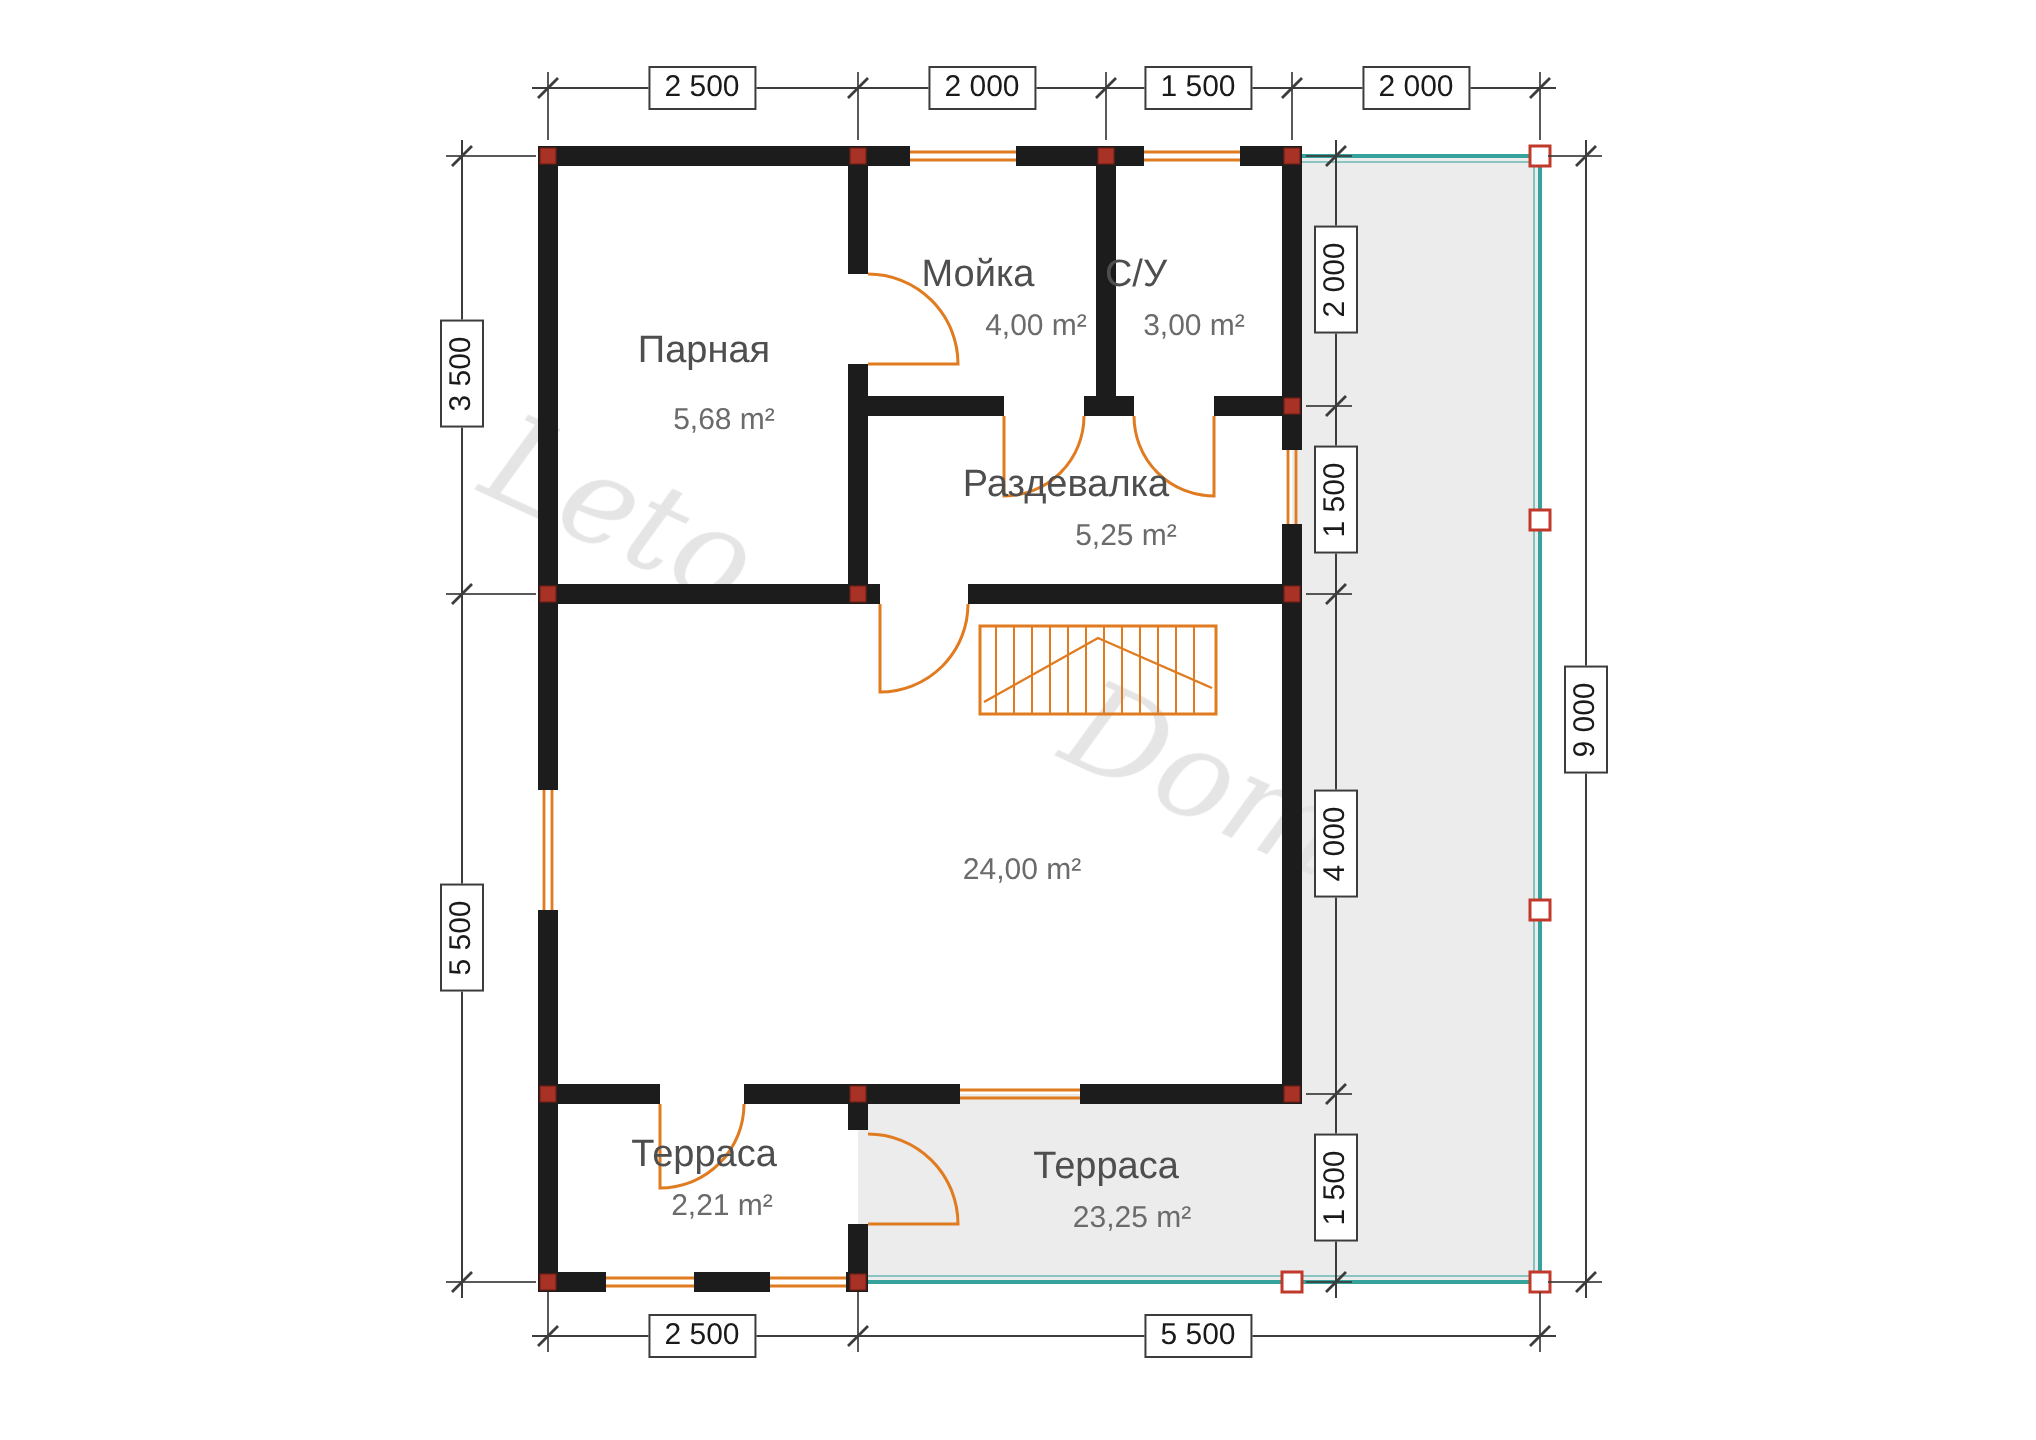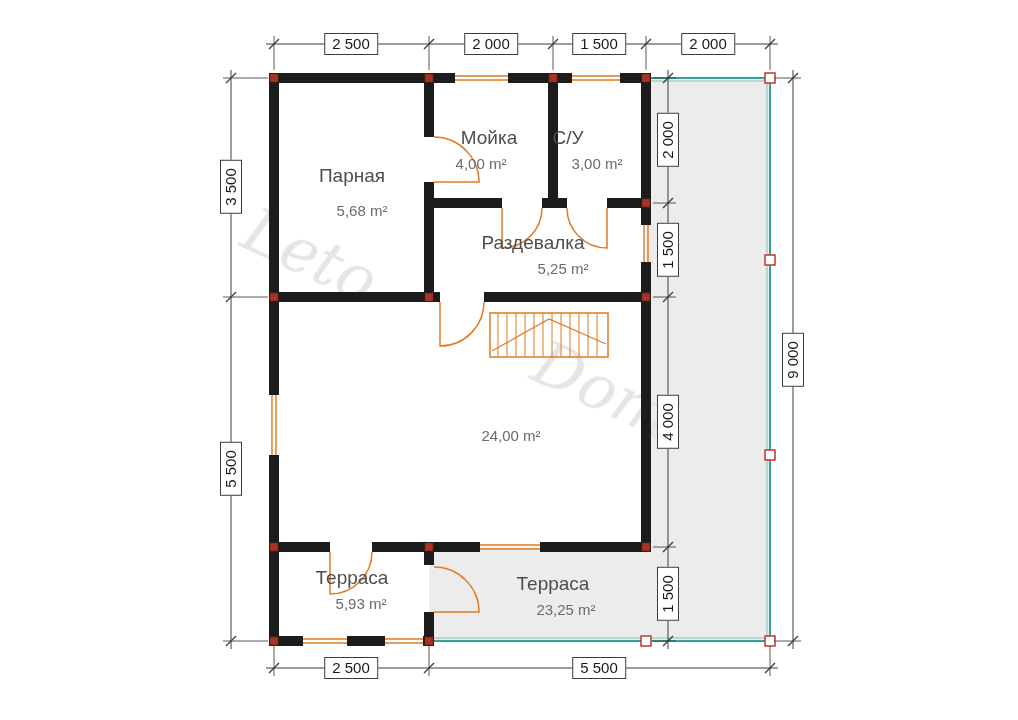--- a/index.html
+++ b/index.html
@@ -129,32 +129,32 @@
            M663 83 L673 73 M663 208 L673 198 M663 302 L673 292 M663 552 L673 542 M663 646 L673 636
            M788 83 L798 73 M788 646 L798 636
            M269 673 L279 663 M424 673 L434 663 M765 673 L775 663"></path>
     </g>
   </svg>
 
   <div class="lbl room-name" style="left:352px;top:176px">Парная</div>
   <div class="lbl room-area" style="left:362px;top:210px">5,68 m²</div>
 
   <div class="lbl room-name" style="left:489px;top:138px">Мойка</div>
-  <div class="lbl room-area" style="left:481px;top:163px">4,00 m²</div>
+  <div class="lbl room-area" style="left:518px;top:163px">4,00 m²</div>
 
   <div class="lbl room-name" style="left:568px;top:138px">С/У</div>
   <div class="lbl room-area" style="left:597px;top:163px">3,00 m²</div>
 
   <div class="lbl room-name" style="left:533px;top:243px">Раздевалка</div>
   <div class="lbl room-area" style="left:563px;top:268px">5,25 m²</div>
 
   <div class="lbl room-area" style="left:511px;top:435px">24,00 m²</div>
 
   <div class="lbl room-name" style="left:352px;top:578px">Терраса</div>
-  <div class="lbl room-area" style="left:361px;top:603px">5,93 m²</div>
+  <div class="lbl room-area" style="left:361px;top:603px">2,21 m²</div>
 
   <div class="lbl room-name" style="left:553px;top:584px">Терраса</div>
   <div class="lbl room-area" style="left:566px;top:609px">23,25 m²</div>
 
   <div class="lbl dim" style="left:351px;top:44px">2 500</div>
   <div class="lbl dim" style="left:491px;top:44px">2 000</div>
   <div class="lbl dim" style="left:599px;top:44px">1 500</div>
   <div class="lbl dim" style="left:708px;top:44px">2 000</div>
 
   <div class="lbl dim v" style="left:231px;top:187px">3 500</div>

